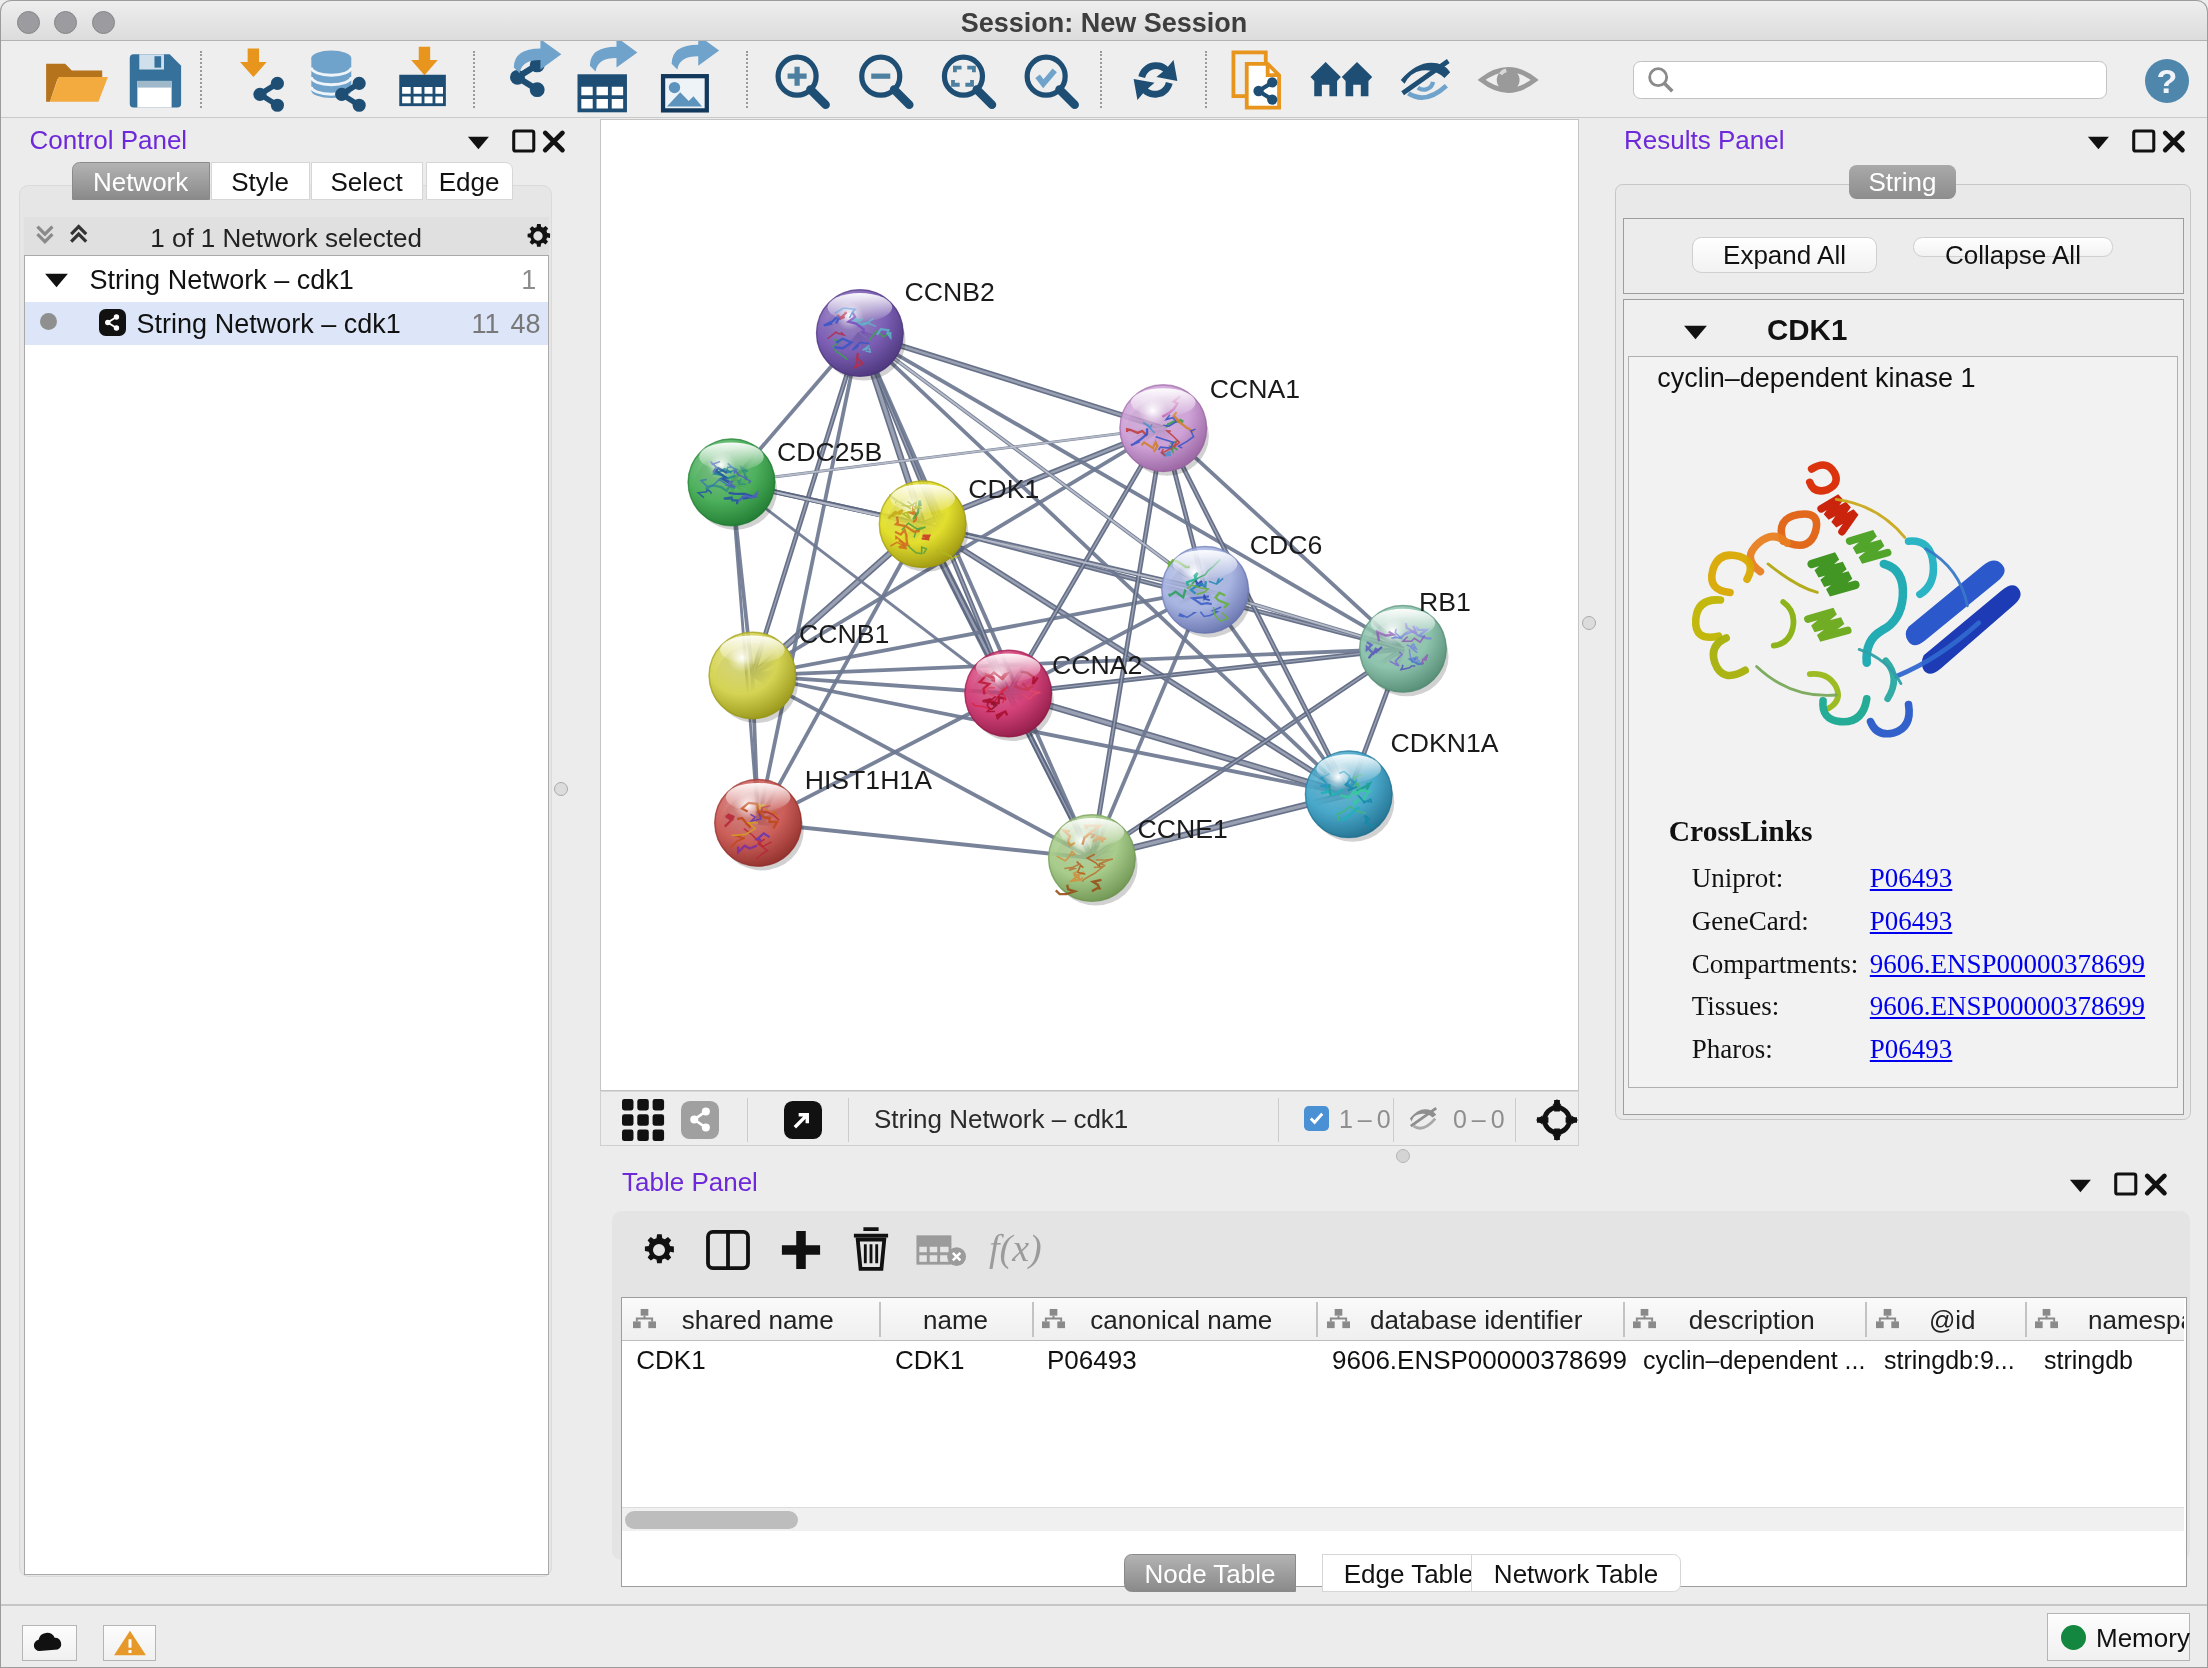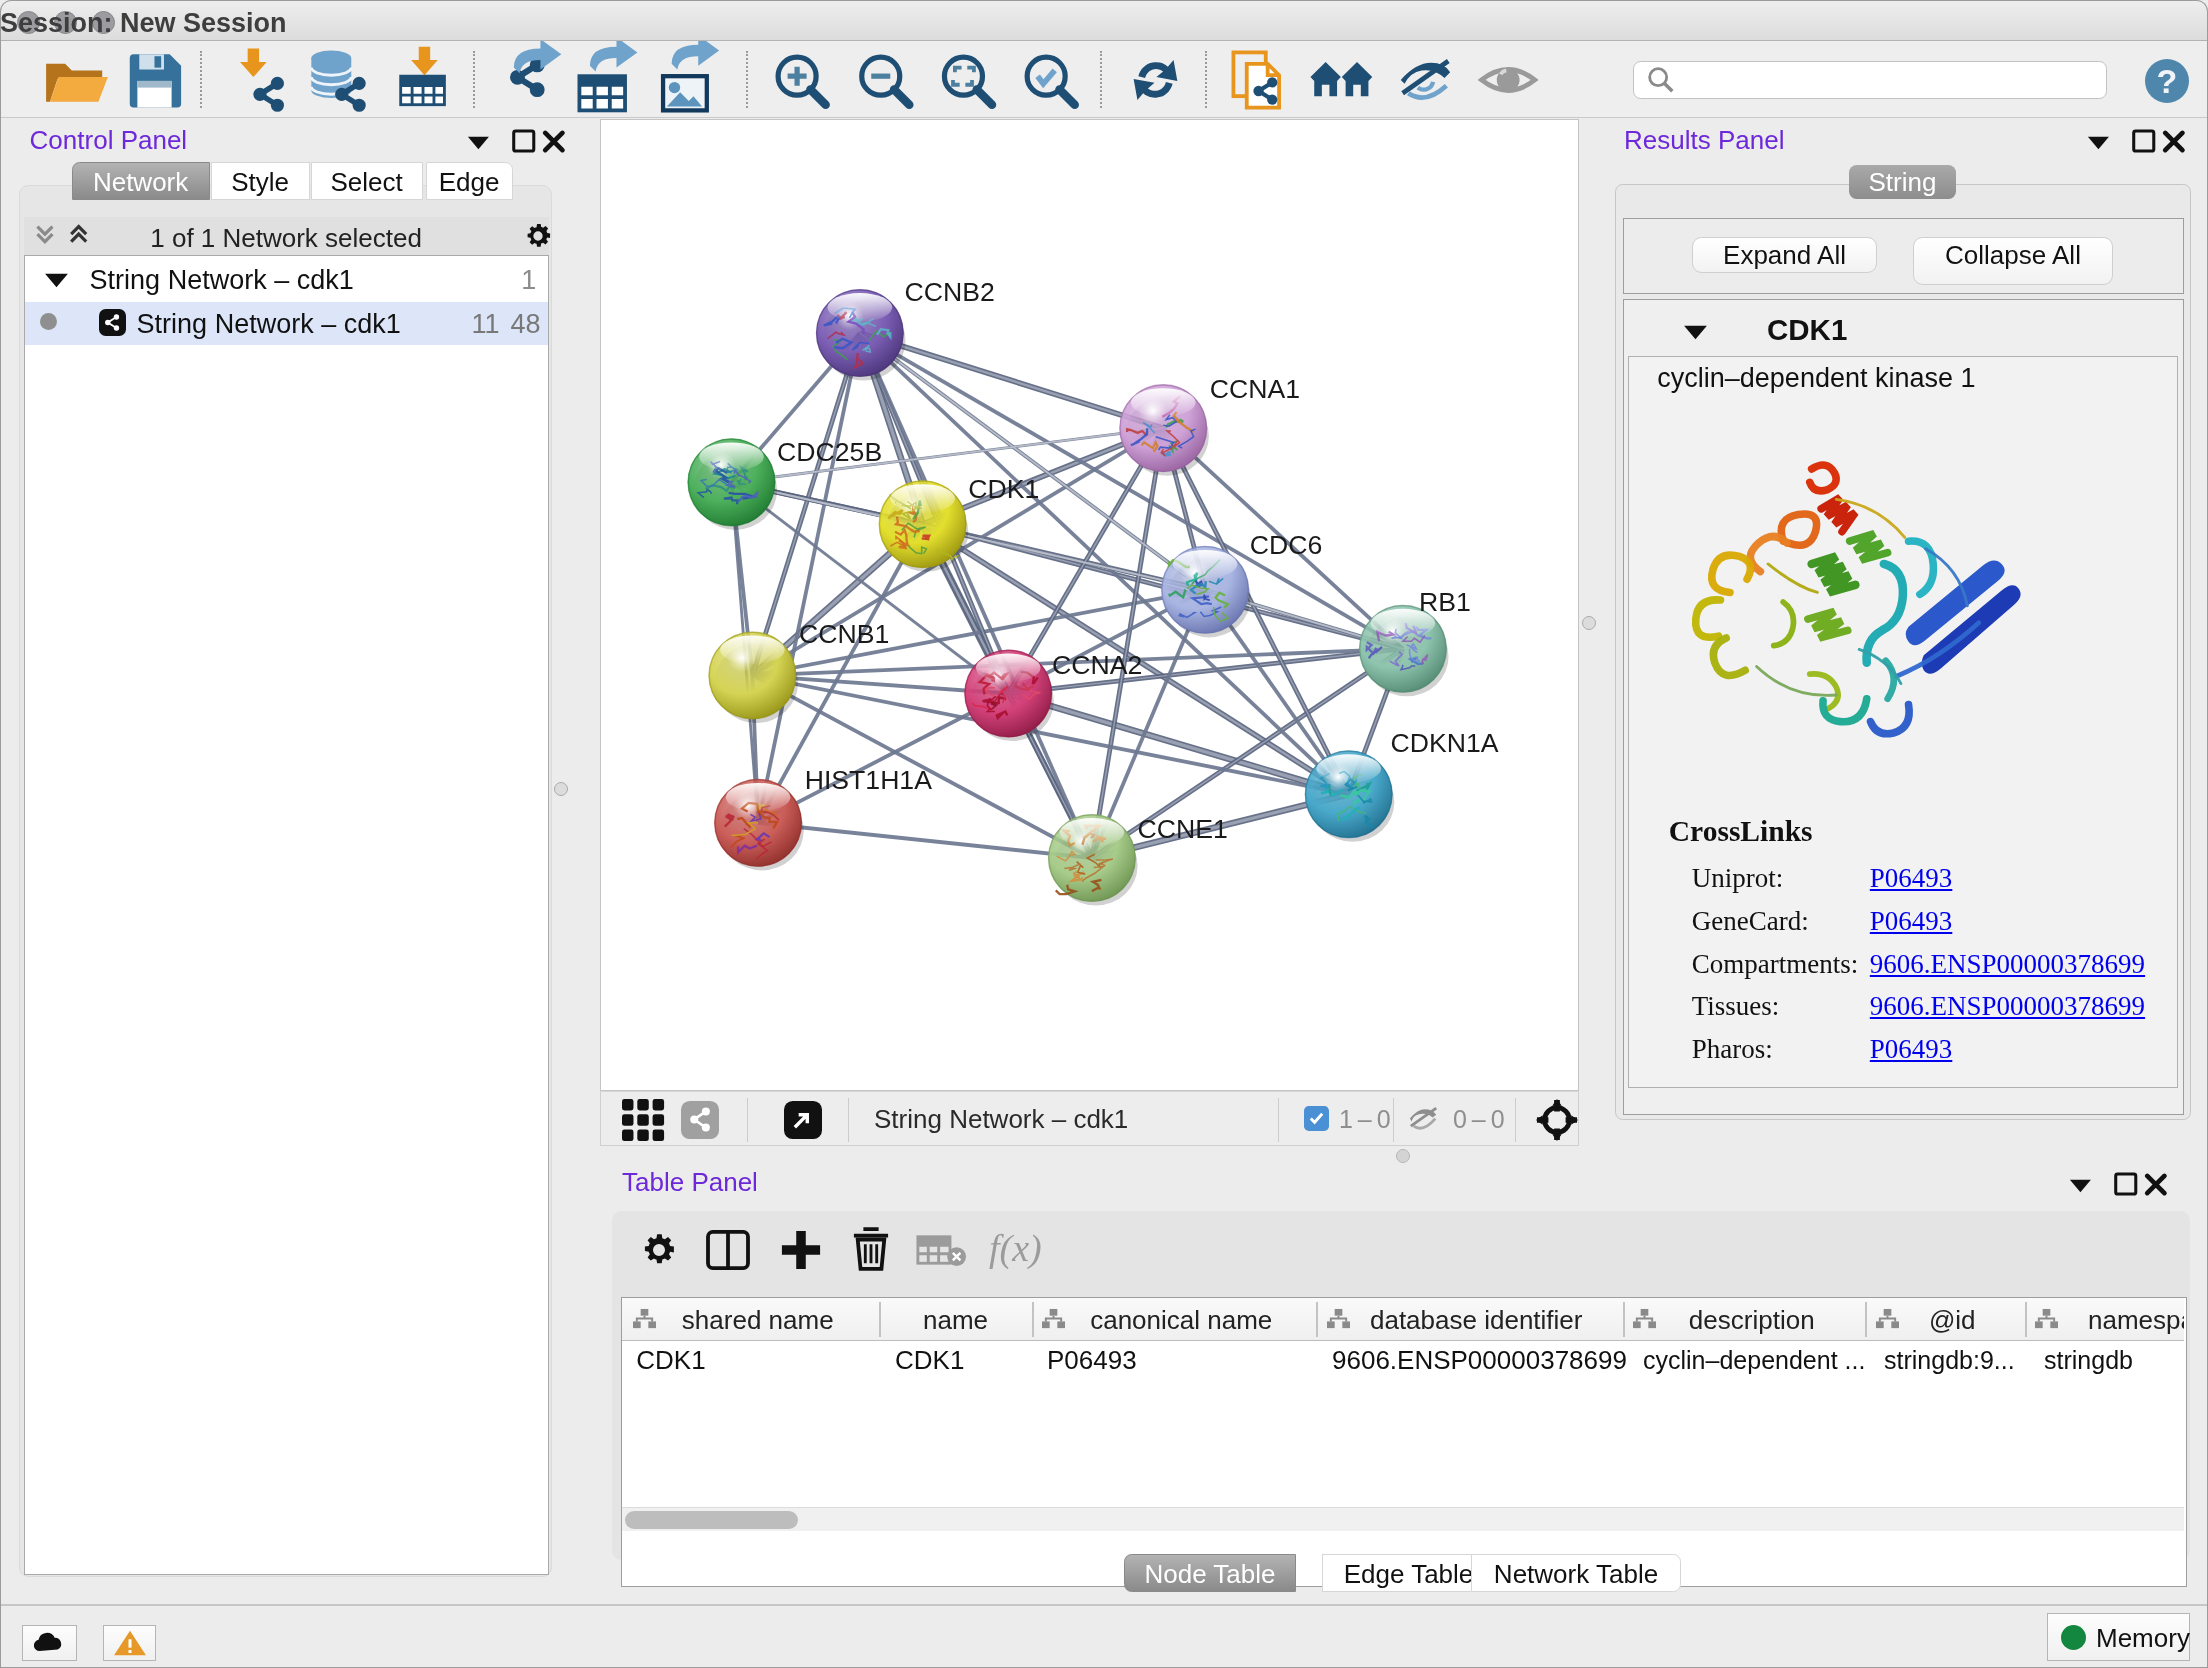--- a/index.html
+++ b/index.html
@@ -6,21 +6,21 @@
   html,body { width:2208px; height:1668px; overflow:hidden; }
   body { font-family:"Liberation Sans", sans-serif; background:#ececec; position:relative; }
   #frame { position:absolute; left:0; top:0; width:2208px; height:1668px; border-radius:11.4px 11.4px 0 0; box-shadow:0 0 0 1px #9b9b9b inset; pointer-events:none; z-index:50; }
   .abs { position:absolute; }
   
   #titlebar { left:0; top:0; width:2208px; height:41px; border-radius:11.4px 11.4px 0 0;
     background:linear-gradient(#eeeeee,#dcdcdc); border-bottom:1.9px solid #b3b3b3;
     border-top:1px solid #f6f6f6; }
   .tlight { position:absolute; top:9.5px; width:23px; height:23px; border-radius:50%;
     background:#9c9ca0; border:1px solid #86868a; }
-  #wtitle { position:absolute; top:6.7px; left:0; width:100%; text-align:left;
+  #wtitle { position:absolute; top:6.7px; left:0; width:100%; text-align:center;
     font-size:27px; font-weight:bold; color:#3e3e3e; }
   
   #toolbar { left:0; top:41px; width:2208px; height:77px; background:#eeeeee;
     border-bottom:1.9px solid #c9c9c9; }
   .tsep { position:absolute; top:9.5px; height:57px; width:0;
     border-left:2.9px dotted #9a9a9a; }
   #searchbox { position:absolute; left:1633px; top:20px; width:474px; height:38px;
     background:#ffffff; border:1.9px solid #c2c2c2; border-radius:7.6px; }
   
   .ptitle { font-size:26px; color:#6d28d9; }
@@ -659,21 +659,21 @@
   <svg width="105" height="25" viewBox="0 0 110 26" style="position:absolute;left:507px;top:11.4px">
     <path d="M2 8 L24 8 L13 21 Z" fill="#111"></path>
     <rect x="50" y="2" width="21" height="21" fill="none" stroke="#111" stroke-width="3.2" rx="2"></rect>
     <path d="M83 4 L101 22 M101 4 L83 22" stroke="#111" stroke-width="5" stroke-linecap="round"></path>
   </svg>
 </div>
 <div class="abs" id="resbox"></div>
 <div class="abs" style="left:1849px;top:165px;width:107px;height:34px;background:linear-gradient(#a9a9a9,#8d8d8d);border-radius:7.6px;color:#fff;font-size:26px;text-align:center;line-height:34px">String</div>
 <div class="abs rbox" style="left:1623px;top:218px;width:561px;height:76px">
   <div class="btn" style="left:68px;top:18px;width:185px;height:36px;line-height:34px">Expand All</div>
-  <div class="btn" style="left:289px;top:18px;width:200px;height:48px;line-height:34px">Collapse All</div>
+  <div class="btn" style="left:289px;top:18px;width:200px;height:20px;line-height:34px">Collapse All</div>
 </div>
 <div class="abs rbox" style="left:1623px;top:299px;width:561px;height:816px;background:#efefef">
   <svg width="25" height="19" viewBox="0 0 26 20" style="position:absolute;left:59px;top:23px">
       <path d="M1 3 L25 3 L13 17 Z" fill="#111"></path>
     </svg>
   <div style="position:absolute;left:143px;top:13.3px;font-size:29.5px;font-weight:bold;color:#111">CDK1</div>
   <div style="position:absolute;left:3.8px;top:56px;width:550px;height:732px;background:#f2f2f2;border:1px solid #b0b0b0">
     <div style="position:absolute;left:28.5px;top:5.7px;font-size:27px;color:#111">cyclin–dependent kinase 1</div>
     <div style="position:absolute;left:40px;top:93px;width:367px;height:302px">
         <svg width="367" height="302" viewBox="0 0 386 318" style="position:absolute;left:0;top:0">

